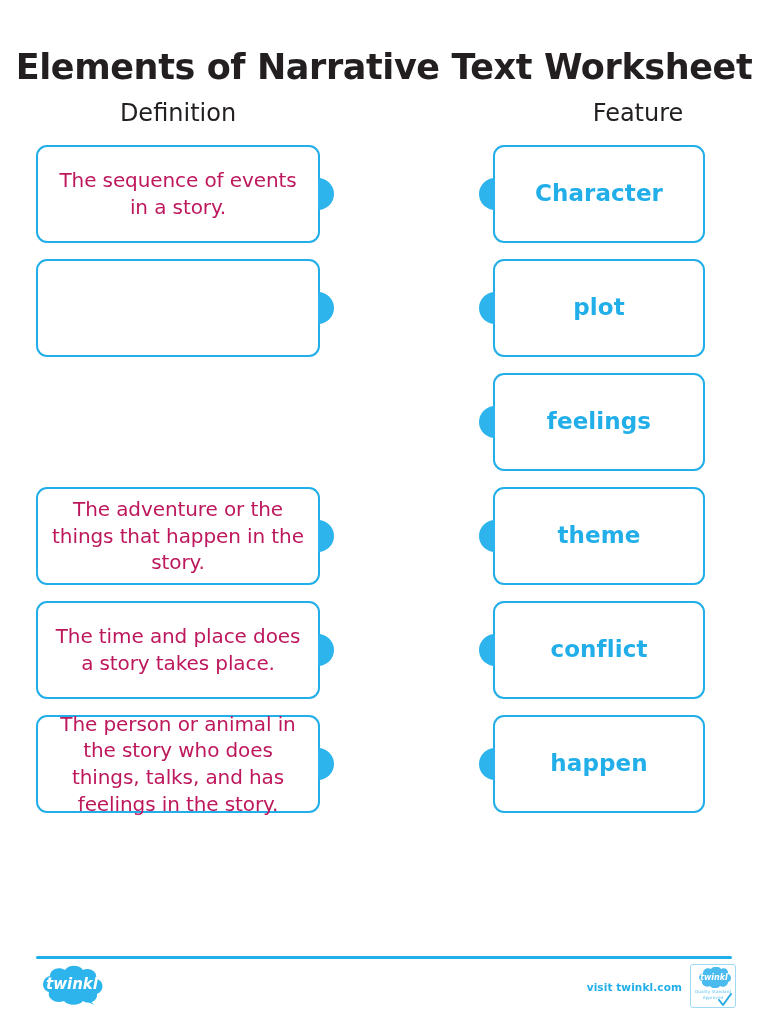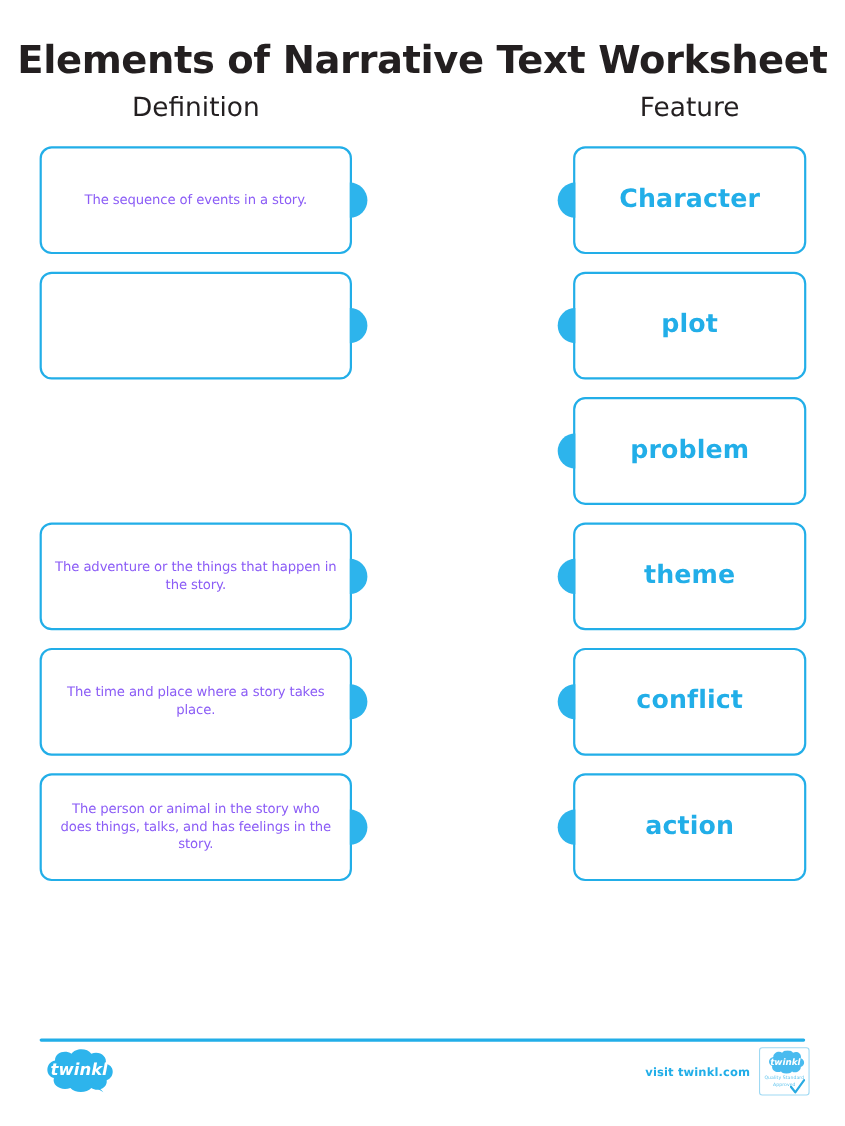--- a/index.html
+++ b/index.html
@@ -25,21 +25,21 @@
   }
 
   
   .title {
     text-align: center;
     font-family: "DejaVu Sans", sans-serif;
     font-weight: bold;
     font-size: 35px;
     letter-spacing: -0.4px;
     color: #231f20;
-    margin: 0;
+    margin: 12px;
     padding-top: 36px;
     line-height: 1.1;
   }
 
   
   .col-headers {
     position: relative;
     height: 40px;
     margin-top: 8px;
   }
@@ -49,21 +49,21 @@
     font-weight: normal;
     font-size: 24px;
     color: #231f20;
     text-align: center;
   }
   .col-header.definition {
     left: 36px;
     width: 284px;
   }
   .col-header.feature {
-    left: 521px;
+    left: 532px;
     width: 212px;
   }
 
   
   .board {
     position: absolute;
     left: 0;
     top: 133px;
     width: 768px;
   }
@@ -87,21 +87,21 @@
   }
 
   .card.definition-card {
     left: 36px;
     width: 284px;
     top: 0;
     bottom: 16px;
     padding: 6px 12px;
   }
   .card.feature-card {
-    left: 521px;
+    left: 493px;
     width: 212px;
     top: 0;
     bottom: 16px;
     padding: 6px 10px;
     align-items: center;
   }
 
   
   .knob {
     position: absolute;
@@ -120,23 +120,23 @@
   
   .knob.left {
     left: -16px;
     transform: translateY(-50%);
     border-top-left-radius: 16px 16px;
     border-bottom-left-radius: 16px 16px;
   }
 
   .definition-text {
     font-family: "DejaVu Sans", sans-serif;
-    font-size: 12px;
+    font-size: 20px;
     line-height: 1.33;
-    color: #8b5cf6;
+    color: #be185d;
     letter-spacing: -0.1px;
   }
 
   .feature-text {
     font-family: "DejaVu Sans", sans-serif;
     font-weight: bold;
     font-size: 23px;
     line-height: 1.2;
     color: #22AEE8;
     letter-spacing: 0.1px;
@@ -245,51 +245,51 @@
           <span class="knob right"></span>
         </div>
         <div class="card feature-card">
           <span class="knob left"></span>
           <span class="feature-text">plot</span>
         </div>
       </div>
       <div class="row">
         <div class="card feature-card">
           <span class="knob left"></span>
-          <span class="feature-text">problem</span>
+          <span class="feature-text">feelings</span>
         </div>
       </div>
       <div class="row">
         <div class="card definition-card">
           <span class="knob right"></span>
           <span class="definition-text">The adventure or the things that happen in the story.</span>
         </div>
         <div class="card feature-card">
           <span class="knob left"></span>
           <span class="feature-text">theme</span>
         </div>
       </div>
       <div class="row">
         <div class="card definition-card">
           <span class="knob right"></span>
-          <span class="definition-text">The time and place where a story takes place.</span>
+          <span class="definition-text">The time and place does a story takes place.</span>
         </div>
         <div class="card feature-card">
           <span class="knob left"></span>
           <span class="feature-text">conflict</span>
         </div>
       </div>
       <div class="row">
         <div class="card definition-card">
           <span class="knob right"></span>
           <span class="definition-text">The person or animal in the story who does things, talks, and has feelings in the story.</span>
         </div>
         <div class="card feature-card">
           <span class="knob left"></span>
-          <span class="feature-text">action</span>
+          <span class="feature-text">happen</span>
         </div>
       </div>
     </div>
 
   <div class="footer">
     <div class="footer-rule"></div>
 
     <div class="twinkl-logo">
       <svg viewBox="0 0 76 42" width="76" height="42" aria-hidden="true">
         <path d="M16 12 C16 5, 25 2, 31 6 C34 1, 45 0, 49 6 C56 3, 64 8, 62 15

